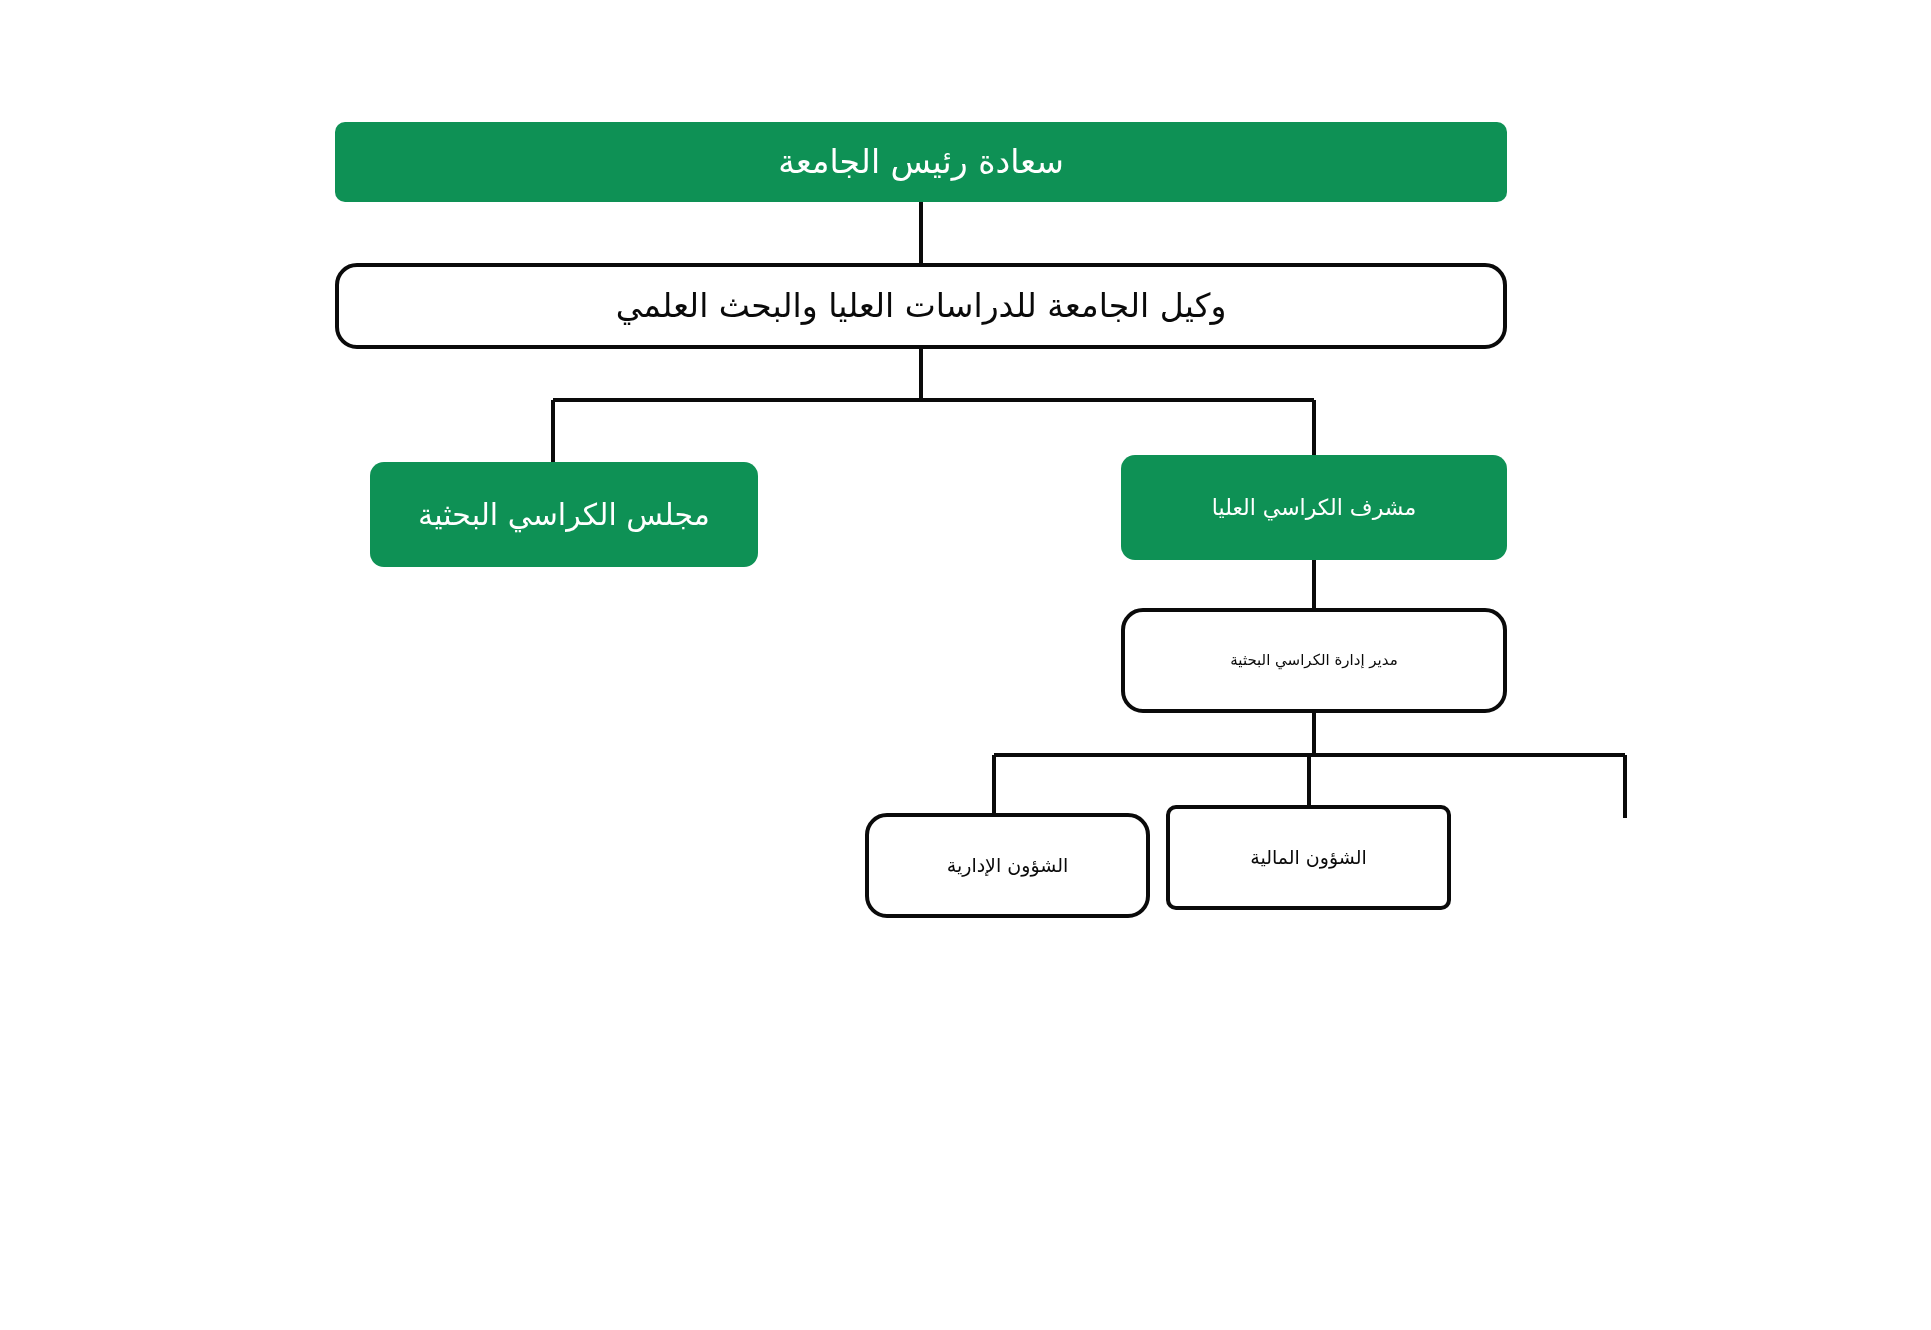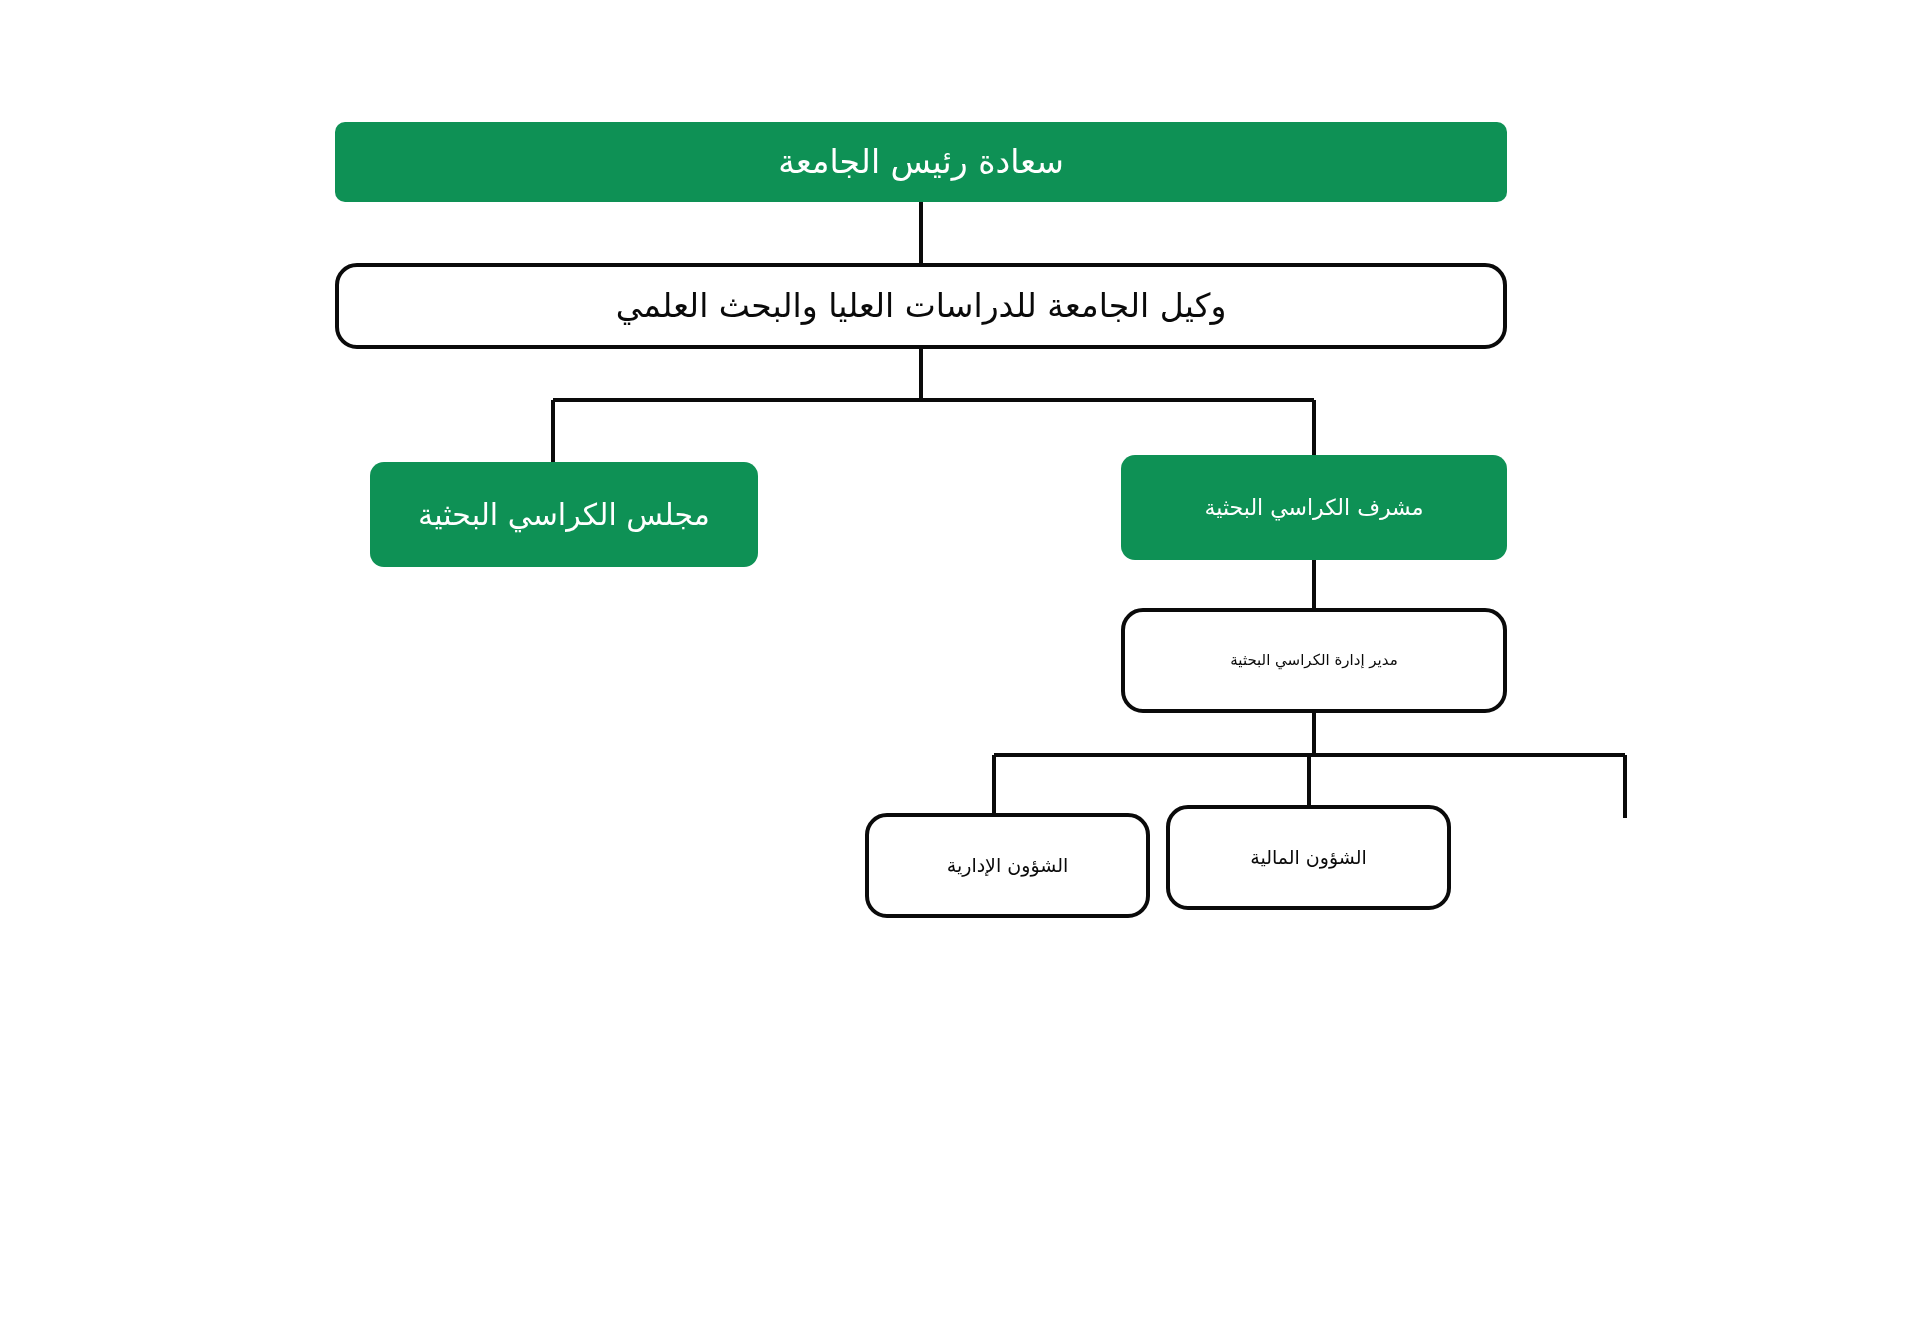--- a/index.html
+++ b/index.html
@@ -78,29 +78,29 @@
 
   <div class="node plain" style="left: 335px; top: 263px; width: 1172px; height: 86px; border-radius: 22px; font-size: 33px; color: rgb(10, 10, 10); border-color: rgb(10, 10, 10);">
     <span class="node-label">وكيل الجامعة للدراسات العليا والبحث العلمي</span>
   </div>
 
   <div class="node green" style="left: 370px; top: 462px; width: 388px; height: 105px; border-radius: 14px; font-size: 30px; background: rgb(14, 145, 85); color: rgb(255, 255, 255);">
     <span class="node-label">مجلس الكراسي البحثية</span>
   </div>
 
   <div class="node green" style="left: 1121px; top: 455px; width: 386px; height: 105px; border-radius: 14px; font-size: 22px; background: rgb(14, 145, 85); color: rgb(255, 255, 255);">
-    <span class="node-label">مشرف الكراسي البحثية</span>
+    <span class="node-label">مشرف الكراسي العليا</span>
   </div>
 
   <div class="node plain" style="left: 1121px; top: 608px; width: 386px; height: 105px; border-radius: 22px; font-size: 15px; color: rgb(10, 10, 10); border-color: rgb(10, 10, 10);">
     <span class="node-label">مدير إدارة الكراسي البحثية</span>
   </div>
 
   <div class="node plain" style="left: 851px; top: 813px; width: 285px; height: 105px; border-radius: 22px; font-size: 19px; color: rgb(10, 10, 10); border-color: rgb(10, 10, 10); margin-left: 14px;">
     <span class="node-label">الشؤون الإدارية</span>
   </div>
 
-  <div class="node plain" style="left: 1166px; top: 805px; width: 285px; height: 105px; border-radius: 22px; font-size: 19px; color: rgb(10, 10, 10); border-color: rgb(10, 10, 10);">
+  <div class="node plain" style="left: 1166px; top: 805px; width: 285px; height: 105px; border-radius: 10px; font-size: 19px; color: rgb(10, 10, 10); border-color: rgb(10, 10, 10);">
     <span class="node-label">الشؤون المالية</span>
   </div>
 
 
 </div>
 
 </body></html>

